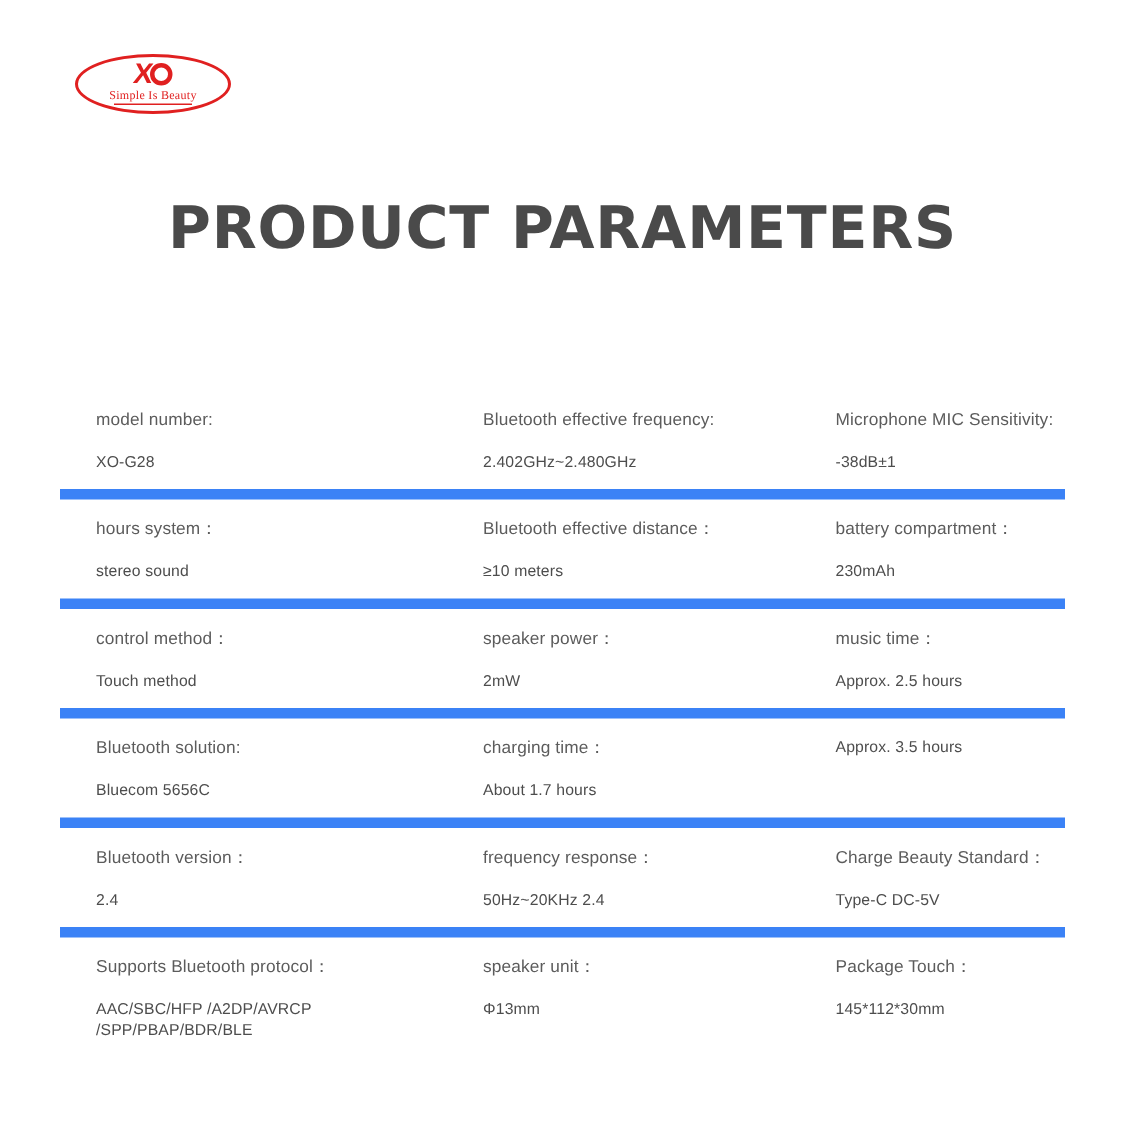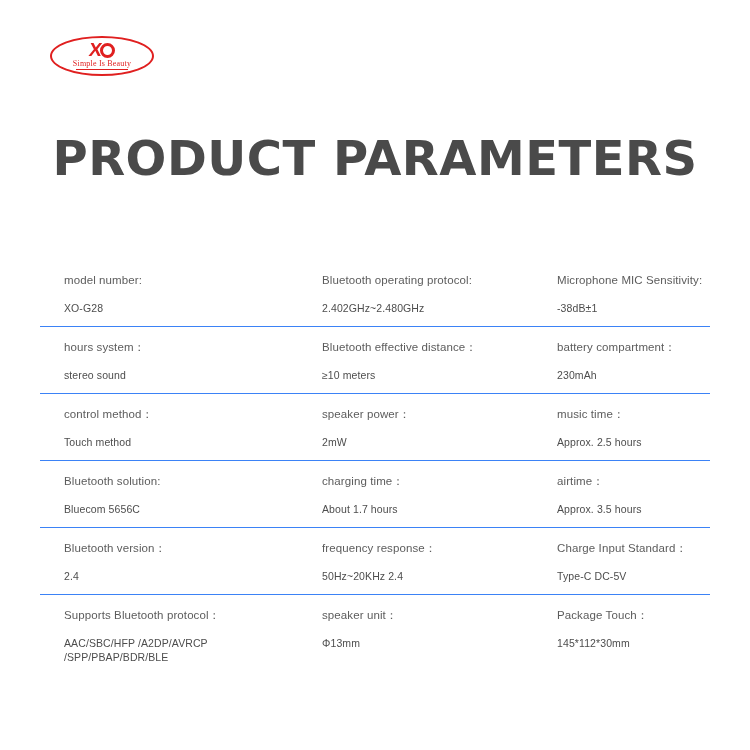--- a/index.html
+++ b/index.html
@@ -86,35 +86,35 @@
 
   
   .title {
     position: absolute;
     left: 0;
     top: 130px;
     width: 750px;
     text-align: center;
     font-family: "DejaVu Sans", sans-serif;
     font-weight: bold;
-    font-size: 48px;
+    font-size: 39px;
     letter-spacing: 0.5px;
     color: #4a4a4a;
   }
 
   
   .table {
     position: absolute;
     left: 40px;
     top: 268px;
     width: 670px;
   }
   .row {
     display: flex;
-    border-bottom: 1px solid #3b82f6;
+    border-bottom: 7px solid #3b82f6;
     padding-bottom: 11px;
     padding-top: 12px;
   }
   .row:first-child { padding-top: 4px; }
   .row:last-child { border-bottom: none; }
   .cell {
     box-sizing: border-box;
     padding-left: 24px;
   }
   .cell.c1 { width: 258px; }
@@ -152,21 +152,21 @@
   <div class="title">PRODUCT PARAMETERS</div>
 
   <div class="table">
 
     <div class="row">
       <div class="cell c1">
         <div class="label">model number:</div>
         <div class="value">XO-G28</div>
       </div>
       <div class="cell c2">
-        <div class="label">Bluetooth operating protocol:</div>
+        <div class="label">Bluetooth effective frequency:</div>
         <div class="value">2.402GHz~2.480GHz</div>
       </div>
       <div class="cell c3">
         <div class="label">Microphone MIC Sensitivity:</div>
         <div class="value">-38dB±1</div>
       </div>
     </div>
 
     <div class="row">
       <div class="cell c1">
@@ -201,36 +201,35 @@
     <div class="row">
       <div class="cell c1">
         <div class="label">Bluetooth solution:</div>
         <div class="value">Bluecom 5656C</div>
       </div>
       <div class="cell c2">
         <div class="label">charging time：</div>
         <div class="value"> About 1.7 hours</div>
       </div>
       <div class="cell c3">
-        <div class="label">airtime：</div>
         <div class="value">Approx. 3.5 hours</div>
       </div>
     </div>
 
     <div class="row">
       <div class="cell c1">
         <div class="label">Bluetooth version：</div>
         <div class="value">2.4</div>
       </div>
       <div class="cell c2">
         <div class="label">frequency response：</div>
         <div class="value">50Hz~20KHz 2.4</div>
       </div>
       <div class="cell c3">
-        <div class="label">Charge Input Standard：</div>
+        <div class="label">Charge Beauty Standard：</div>
         <div class="value">Type-C DC-5V</div>
       </div>
     </div>
 
     <div class="row">
       <div class="cell c1">
         <div class="label">Supports Bluetooth protocol：</div>
         <div class="value">AAC/SBC/HFP /A2DP/AVRCP
 /SPP/PBAP/BDR/BLE</div>
       </div>

